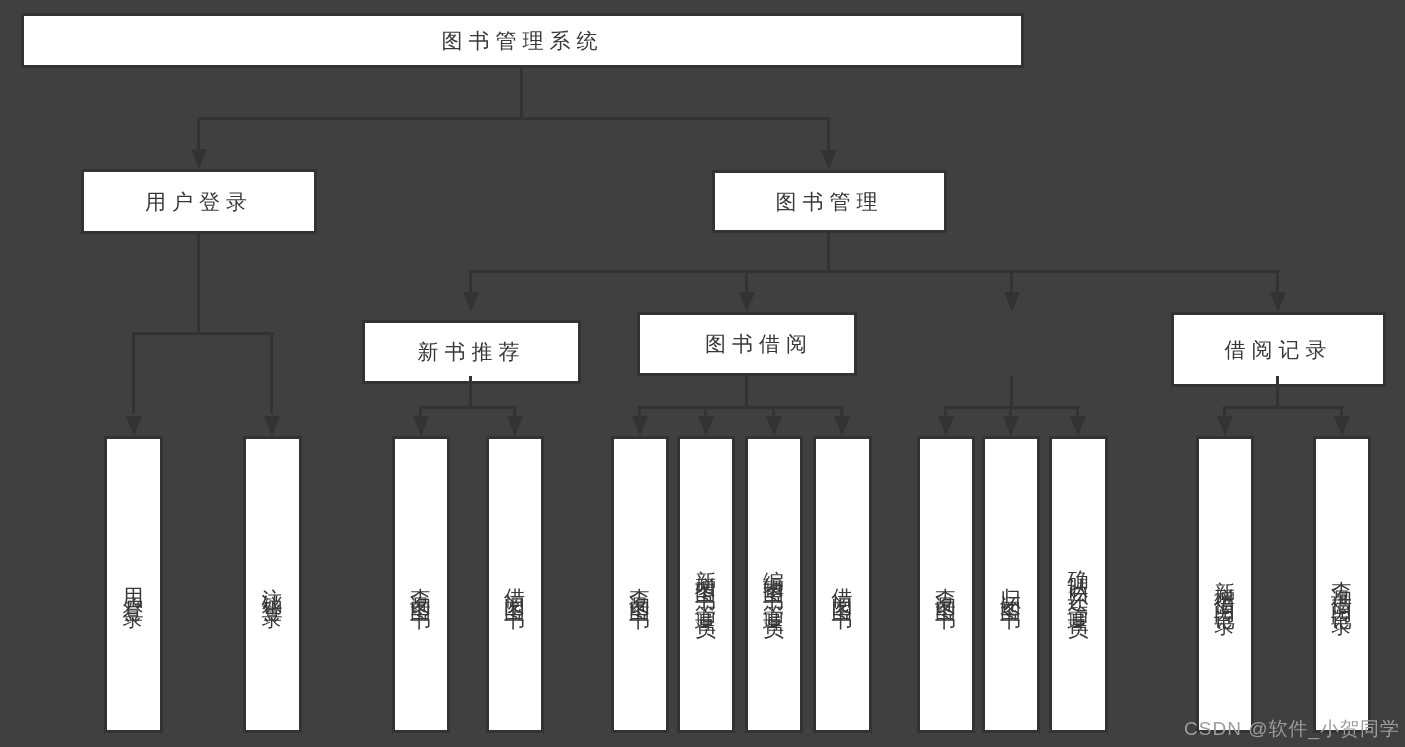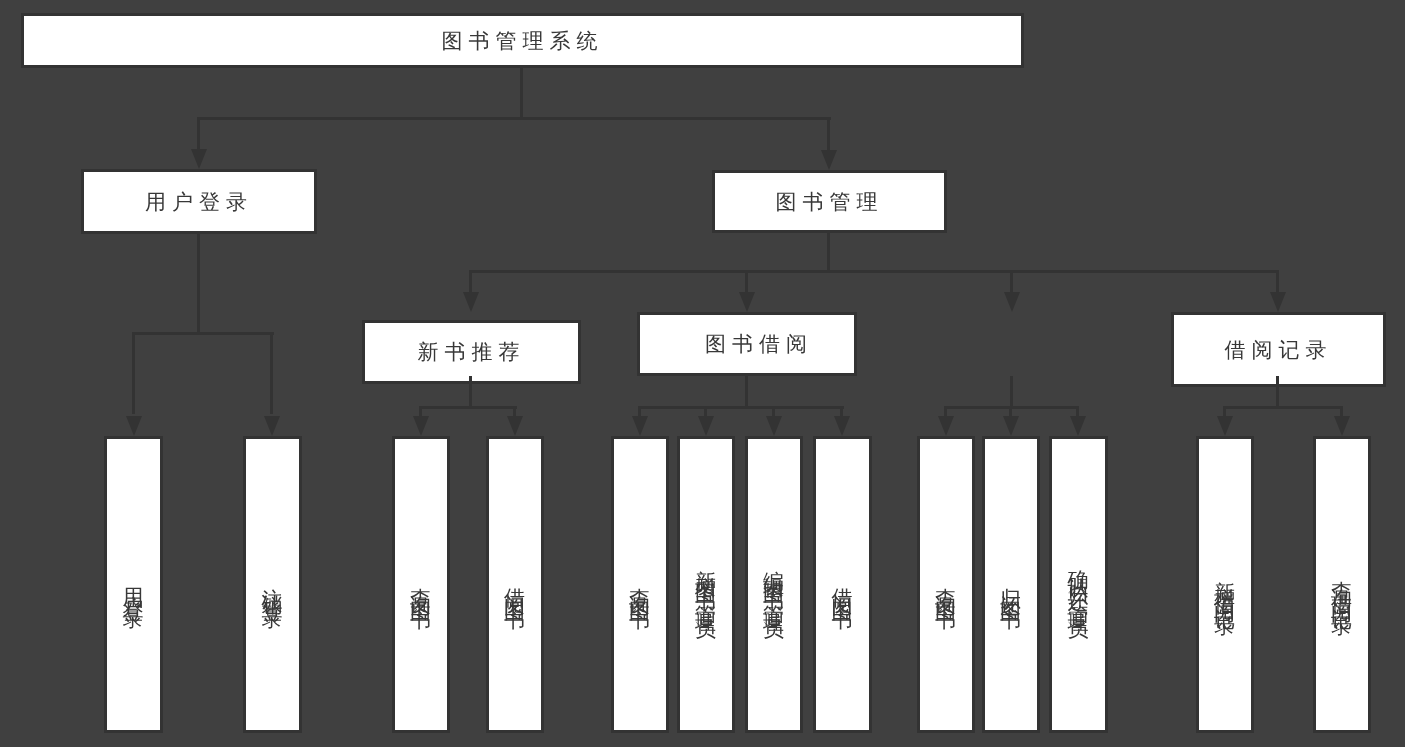--- a/index.html
+++ b/index.html
@@ -185,14 +185,15 @@
   <div class="vline" style="left:1076px; top:406px; width:3px; height:12px;"></div>
   <div class="arrow" style="left:1070px; top:416px;"></div>
 
   <div class="vline" style="left:1276px; top:376px; width:3px; height:33px;"></div>
   <div class="hline" style="left:1223px; top:406px; width:120px; height:3px;"></div>
   <div class="vline" style="left:1223px; top:406px; width:3px; height:12px;"></div>
   <div class="arrow" style="left:1217px; top:416px;"></div>
   <div class="vline" style="left:1340px; top:406px; width:3px; height:12px;"></div>
   <div class="arrow" style="left:1334px; top:416px;"></div>
 
+  <div class="watermark">CSDN @软件_小贺同学</div>
 
 </div>
 
 </body></html>

